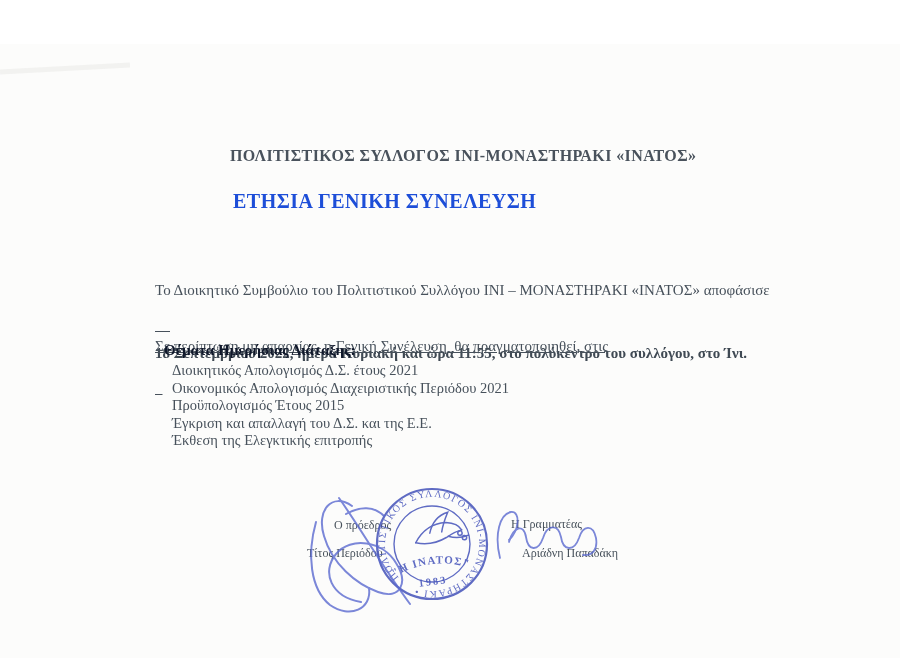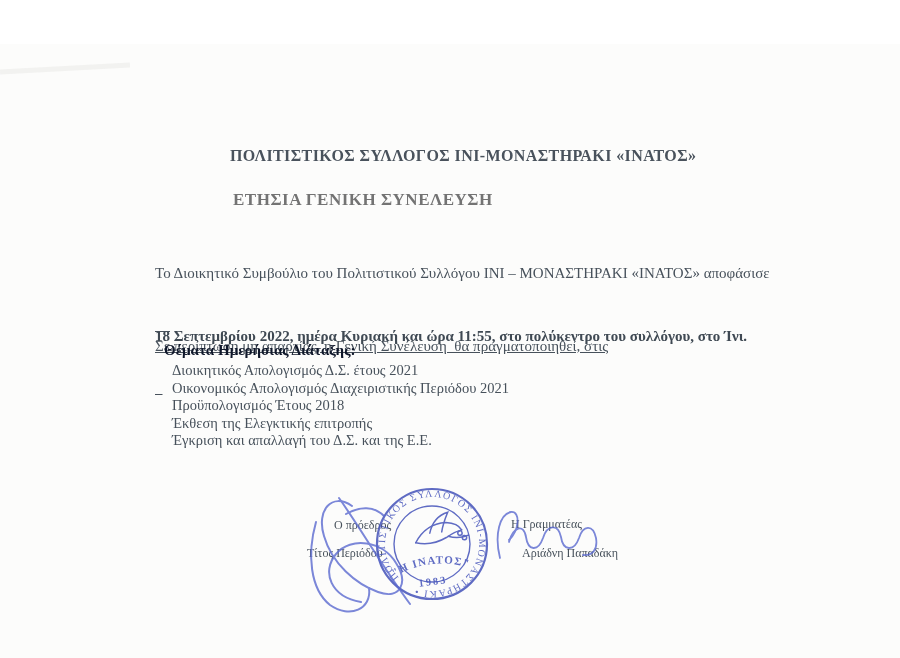--- a/index.html
+++ b/index.html
@@ -16,29 +16,29 @@
     position:absolute;left:0;top:22px;width:130px;height:5px;
     background:#e9e9e7;opacity:.55;transform:rotate(-3deg);
   }
   .doc-title{
     position:absolute;left:230px;top:103px;
     font-size:16px;font-weight:bold;letter-spacing:.4px;
     color:#49525c;white-space:nowrap;
   }
   .doc-subtitle{
     position:absolute;left:233px;top:146px;
-    font-size:17px;font-weight:bold;letter-spacing:.5px;
-    color:#737373;white-space:nowrap;
+    font-size:20px;font-weight:bold;letter-spacing:.5px;
+    color:#1d4ed8;white-space:nowrap;
   }
   .para{
     position:absolute;left:155px;width:700px;
     font-size:15px;line-height:21px;white-space:pre-wrap;
   }
   .para .ln{white-space:pre;}
-  #para1{top:177px;}
+  #para1{top:194px;}
   #para2{top:250px;text-decoration:underline;}
   .bold-line{font-weight:bold;color:#3f4953;}
   .agenda-heading{
     position:absolute;left:164px;top:298px;
     font-size:15px;font-weight:bold;color:#0f172a;
     white-space:nowrap;
   }
   .agenda-list{
     position:absolute;left:172px;top:318px;
     font-size:14.5px;line-height:17.5px;
@@ -69,23 +69,23 @@
 
   <div class="para" id="para2">
     <div class="ln">Σε περίπτωση μη απαρτίας, η Γενική Συνέλευση  θα πραγματοποιηθεί, στις</div>
   </div>
 
   <div class="agenda-heading">Θέματα Ημερήσιας Διάταξης:</div>
 
   <div class="agenda-list">
     <div>Διοικητικός Απολογισμός Δ.Σ. έτους 2021</div>
     <div>Οικονομικός Απολογισμός Διαχειριστικής Περιόδου 2021</div>
-    <div>Προϋπολογισμός Έτους 2018</div>
+    <div>Προϋπολογισμός Έτους 2015</div>
+    <div>Έγκριση και απαλλαγή του Δ.Σ. και της Ε.Ε.</div>
     <div>Έκθεση της Ελεγκτικής επιτροπής</div>
-    <div>Έγκριση και απαλλαγή του Δ.Σ. και της Ε.Ε.</div>
   </div>
 
   <div class="sig-label" id="sig-left-role">Ο πρόεδρος</div>
   <div class="sig-label" id="sig-right-role">Η Γραμματέας</div>
   <div class="sig-label" id="sig-left-name">Τίτος Περιόδου</div>
   <div class="sig-label" id="sig-right-name">Αριάδνη Παπαδάκη</div>
 
   <svg id="seal-svg" width="150" height="150" viewBox="0 0 150 150">
     <g stroke="#4a58bc" fill="none" opacity="0.88">
       <circle cx="75" cy="75" r="55" stroke-width="2.2"></circle>

